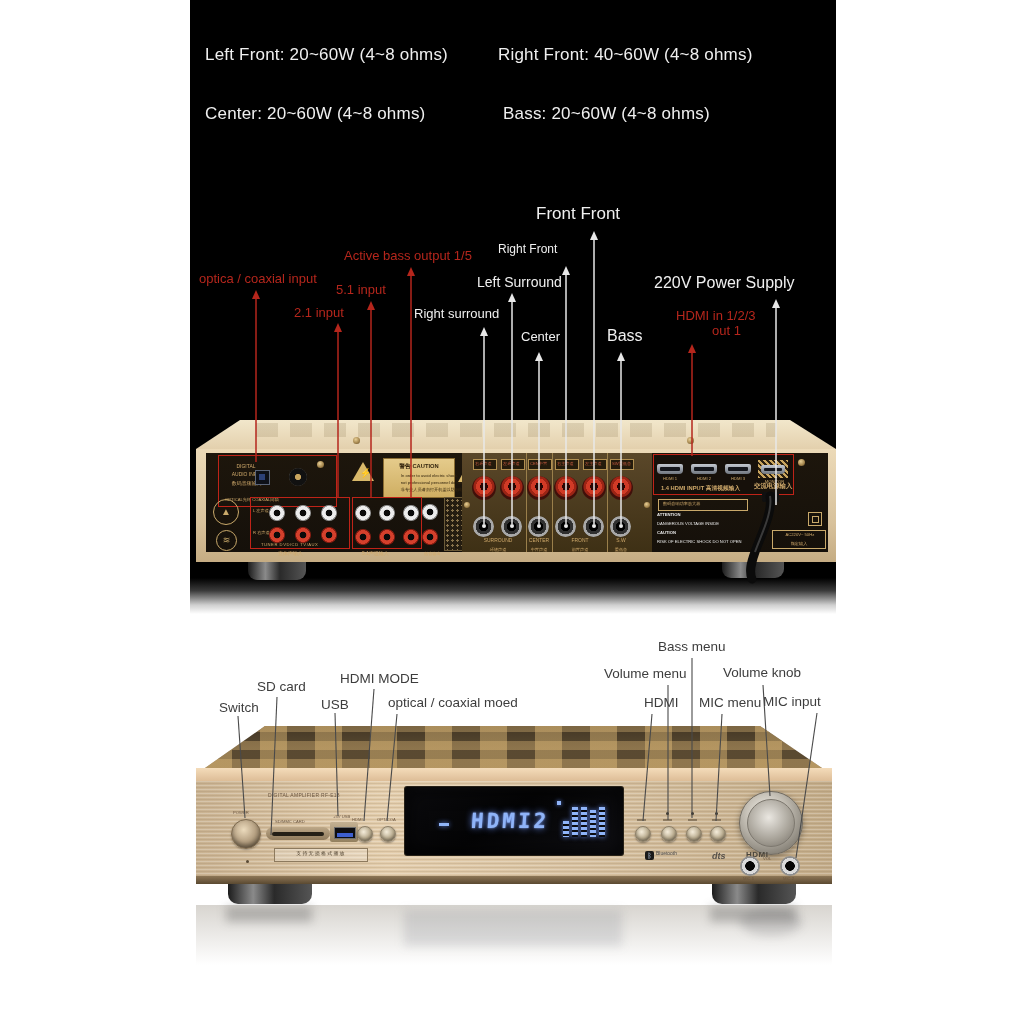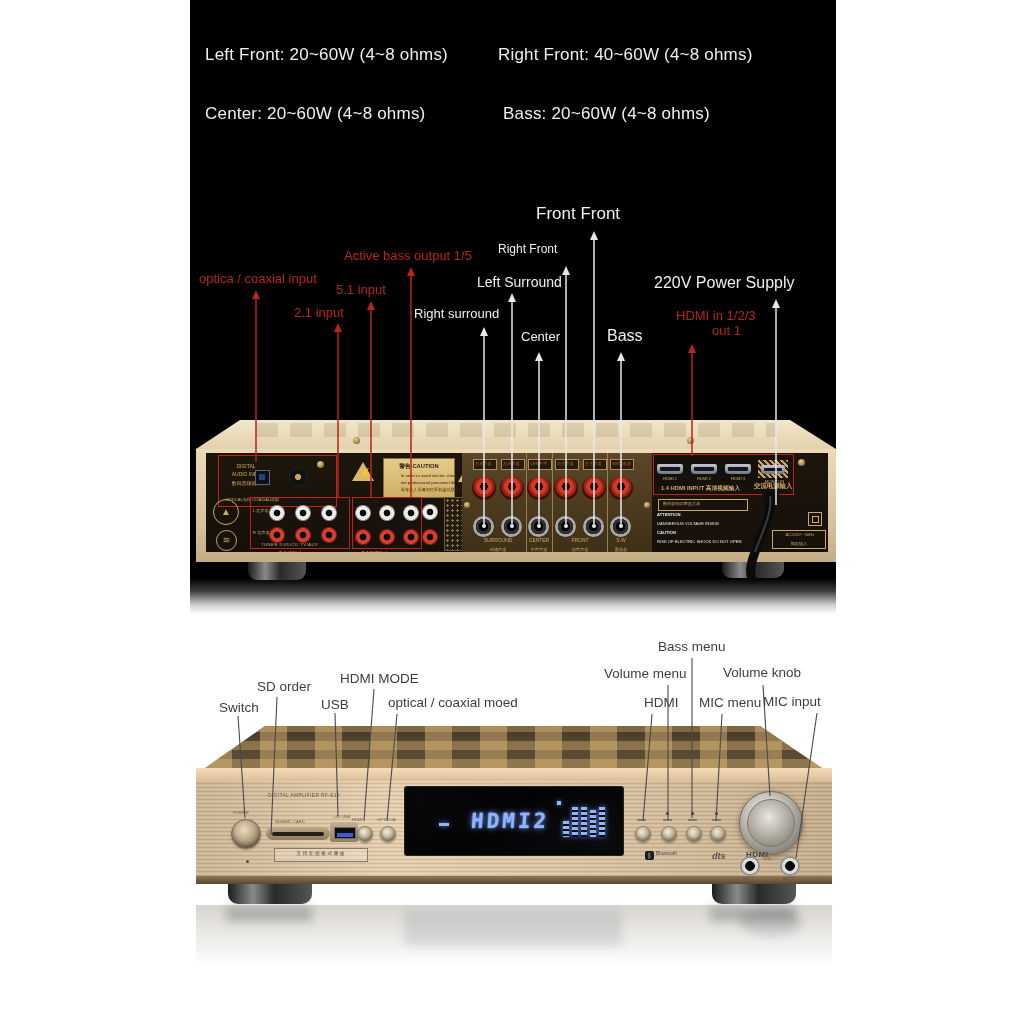--- a/index.html
+++ b/index.html
@@ -400,21 +400,21 @@
 
   <div class="a lw nw" style="left:536px;top:204px;font-size:17px;">Front Front</div>
   <div class="a lw nw" style="left:498px;top:242px;font-size:12px;">Right Front</div>
   <div class="a lw nw" style="left:477px;top:274px;font-size:14px;">Left Surround</div>
   <div class="a lw nw" style="left:414px;top:306px;font-size:13px;">Right surround</div>
   <div class="a lw nw" style="left:521px;top:329px;font-size:13px;">Center</div>
   <div class="a lw nw" style="left:607px;top:327px;font-size:16px;">Bass</div>
   <div class="a lw nw" style="left:654px;top:274px;font-size:16px;">220V Power Supply</div>
 
   <div class="a lf nw" style="left:219px;top:700px;">Switch</div>
-  <div class="a lf nw" style="left:257px;top:679px;">SD order</div>
+  <div class="a lf nw" style="left:257px;top:679px;">SD card</div>
   <div class="a lf nw" style="left:321px;top:697px;">USB</div>
   <div class="a lf nw" style="left:340px;top:671px;">HDMI MODE</div>
   <div class="a lf nw" style="left:388px;top:695px;">optical / coaxial moed</div>
   <div class="a lf nw" style="left:644px;top:695px;">HDMI</div>
   <div class="a lf nw" style="left:604px;top:666px;">Volume menu</div>
   <div class="a lf nw" style="left:658px;top:639px;">Bass menu</div>
   <div class="a lf nw" style="left:699px;top:695px;">MIC menu</div>
   <div class="a lf nw" style="left:723px;top:665px;">Volume knob</div>
   <div class="a lf nw" style="left:763px;top:694px;">MIC input</div>
 

